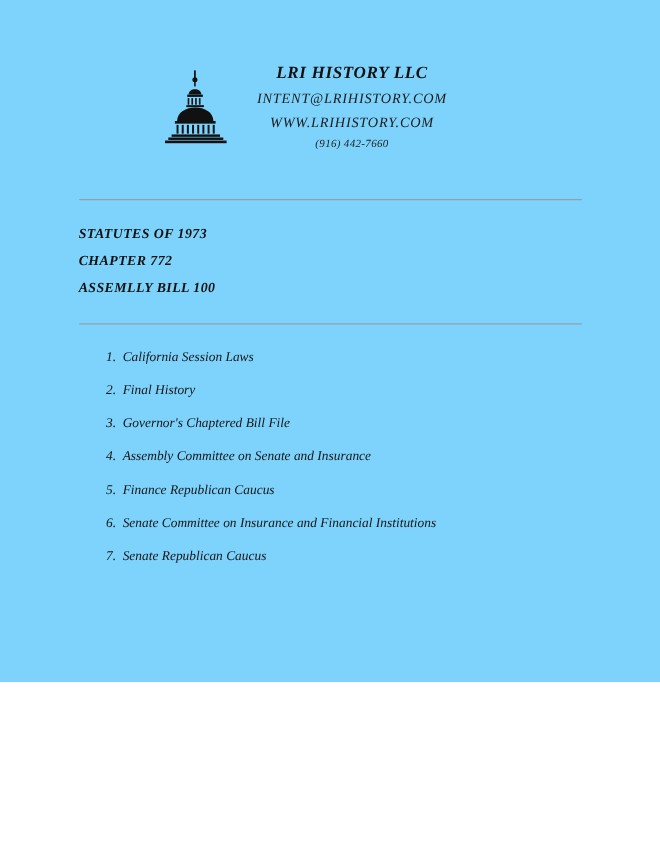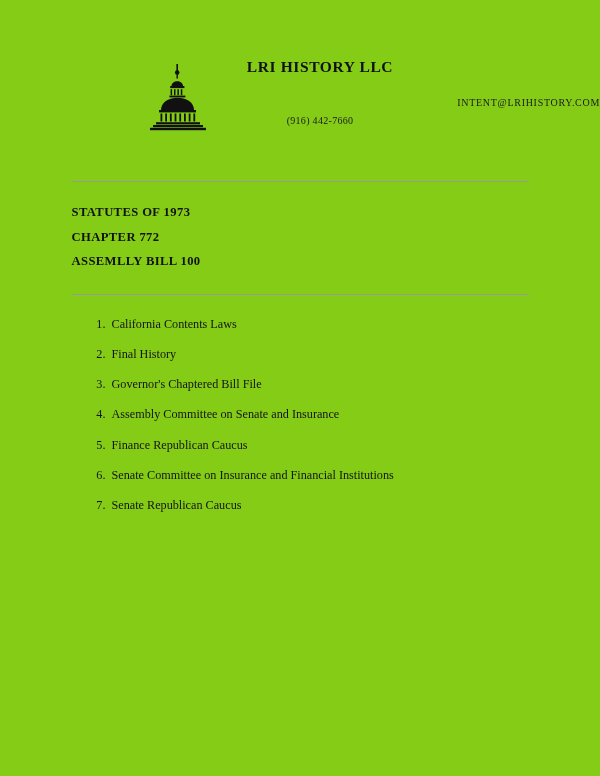--- a/index.html
+++ b/index.html
@@ -12,23 +12,24 @@
     height: 776px;
     font-family: "Liberation Serif", serif;
     color: #1a1a1a;
     position: relative;
     overflow: hidden;
   }
 
   .page {
     position: relative;
     width: 600px;
-    height: 776px;
-    background: #84cc16;
+    height: 620px;
+    background: #7dd3fc;
     box-sizing: border-box;
+    font-style: italic;
   }
 
   
   .letterhead {
     position: relative;
     padding-top: 58px;
     height: 95px;
   }
   .logo {
     position: absolute;
@@ -42,25 +43,24 @@
     margin-left: 40px;
   }
   .org-name {
     font-size: 15.5px;
     font-weight: bold;
     letter-spacing: 0.6px;
     color: #111111;
     line-height: 1.2;
   }
   .org-email, .org-web {
-    font-size: 10px;
+    font-size: 13px;
     letter-spacing: 0.7px;
     color: #1b1b1b;
-    margin-top: 20px;
-    text-align: right;
+    margin-top: 5px;
   }
   .org-phone {
     font-size: 10px;
     letter-spacing: 0.3px;
     color: #1b1b1b;
     margin-top: 7px;
   }
 
   
   .rule {
@@ -164,37 +164,38 @@
           <rect x="13" y="60.2" width="44" height="2.2"></rect>
           <rect x="10" y="63" width="50" height="2.2"></rect>
           <rect x="7" y="65.8" width="56" height="2.4"></rect>
         </g>
       </svg>
     </div>
 
     <div class="org-block">
       <div class="org-name">LRI HISTORY LLC</div>
       <div class="org-email">INTENT@LRIHISTORY.COM</div>
+      <div class="org-web">WWW.LRIHISTORY.COM</div>
       <div class="org-phone">(916) 442-7660</div>
     </div>
   </div>
 
   <hr class="rule rule-top">
 
   <div class="title-block">
     <div class="title-line">STATUTES OF 1973</div>
     <div class="title-line">CHAPTER  772</div>
     <div class="title-line">ASSEMLLY BILL 100</div>
   </div>
 
   <hr class="rule rule-bottom">
 
   <div class="toc">
     <ol class="toc-list">
-      <li>California Contents Laws</li>
+      <li>California Session Laws</li>
       <li>Final History</li>
       <li>Governor's Chaptered Bill File</li>
       <li>Assembly Committee on Senate and Insurance</li>
       <li>Finance Republican Caucus</li>
       <li>Senate Committee on Insurance and Financial Institutions</li>
       <li>Senate Republican Caucus</li>
     </ol>
   </div>
 
 </div>

